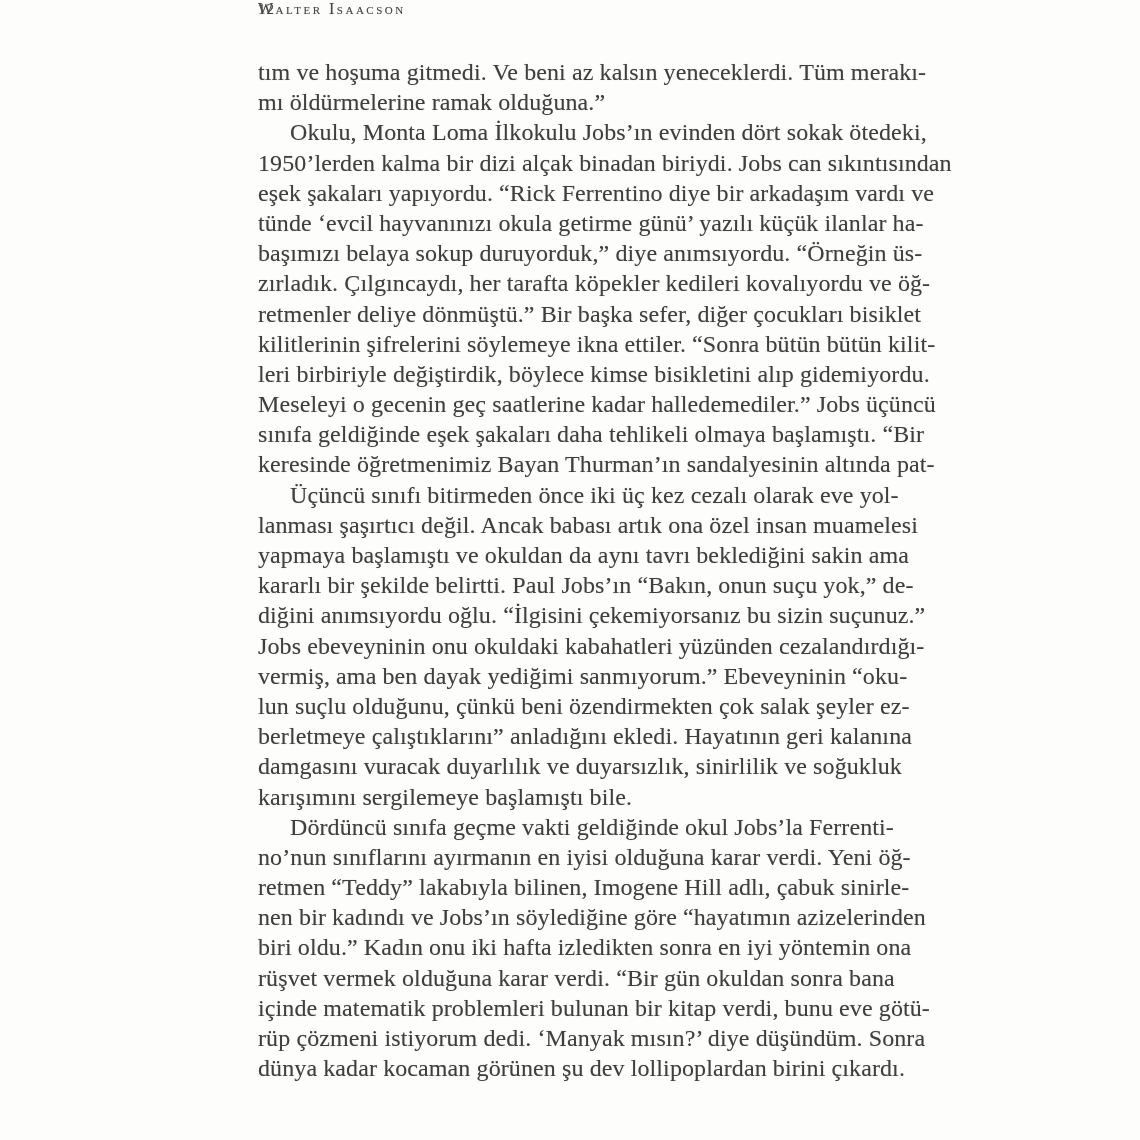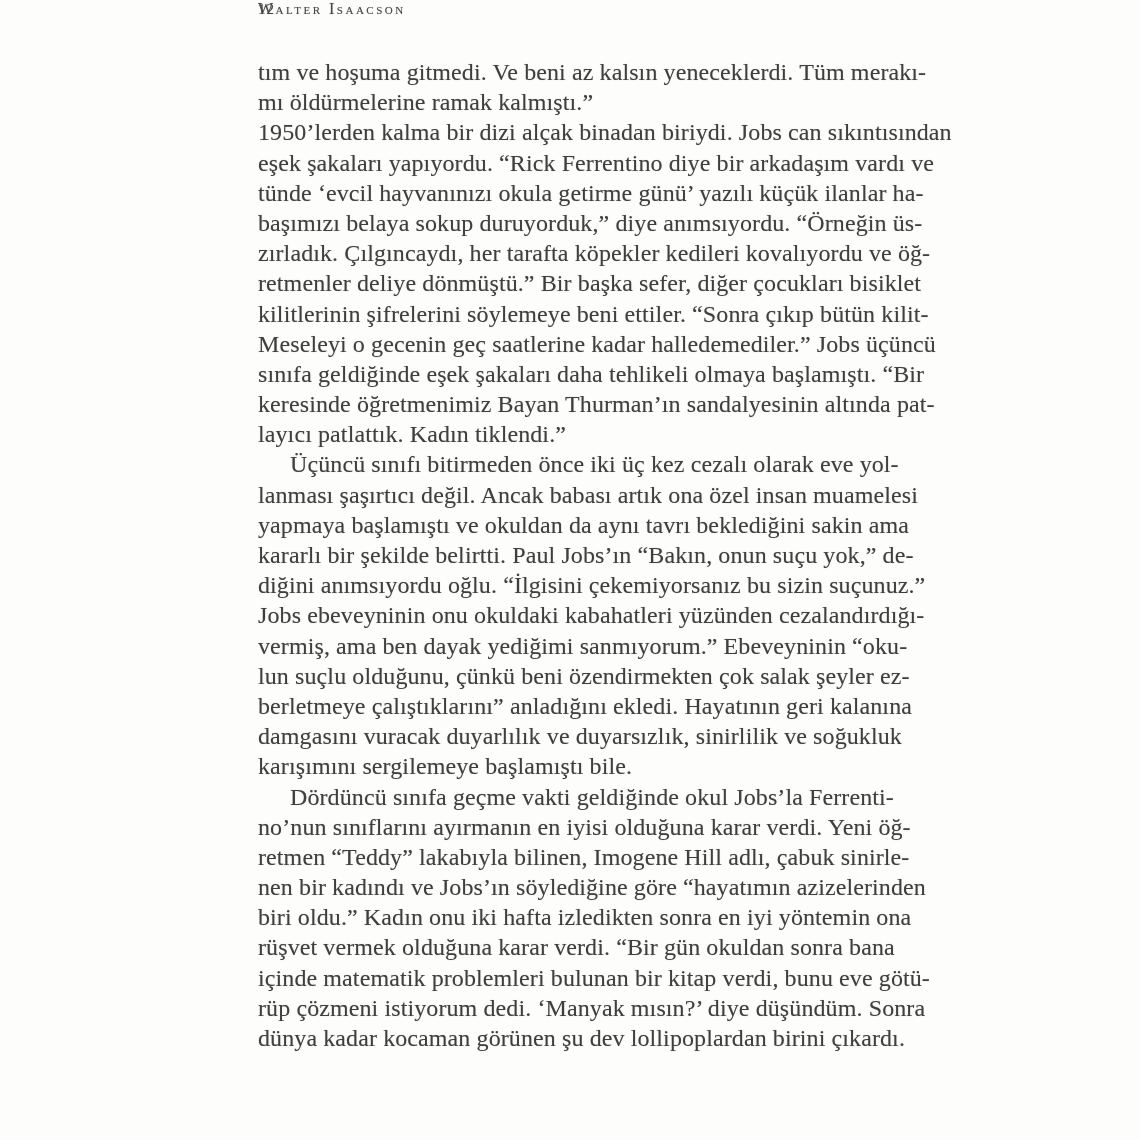--- a/index.html
+++ b/index.html
@@ -68,32 +68,33 @@
 </head>
 <body>
 
 <div class="page">
   <header class="running-header">
     <span class="page-number">12</span>
     <span class="running-title">Walter Isaacson</span>
   </header>
   <main class="text-block">
       <div class="line">tım ve hoşuma gitmedi. Ve beni az kalsın yeneceklerdi. Tüm merakı-</div>
-      <div class="line para-end">mı öldürmelerine ramak kalmıştı.”</div>
+      <div class="line para-end">mı öldürmelerine ramak olduğuna.”</div>
+      <div class="line indent">Okulu, Monta Loma İlkokulu Jobs’ın evinden dört sokak ötedeki,</div>
       <div class="line">1950’lerden kalma bir dizi alçak binadan biriydi. Jobs can sıkıntısından</div>
       <div class="line">eşek şakaları yapıyordu. “Rick Ferrentino diye bir arkadaşım vardı ve</div>
       <div class="line">tünde ‘evcil hayvanınızı okula getirme günü’ yazılı küçük ilanlar ha-</div>
       <div class="line">başımızı belaya sokup duruyorduk,” diye anımsıyordu. “Örneğin üs-</div>
       <div class="line">zırladık. Çılgıncaydı, her tarafta köpekler kedileri kovalıyordu ve öğ-</div>
       <div class="line">retmenler deliye dönmüştü.” Bir başka sefer, diğer çocukları bisiklet</div>
-      <div class="line">kilitlerinin şifrelerini söylemeye beni ettiler. “Sonra çıkıp bütün kilit-</div>
+      <div class="line">kilitlerinin şifrelerini söylemeye ikna ettiler. “Sonra bütün bütün kilit-</div>
+      <div class="line">leri birbiriyle değiştirdik, böylece kimse bisikletini alıp gidemiyordu.</div>
       <div class="line">Meseleyi o gecenin geç saatlerine kadar halledemediler.” Jobs üçüncü</div>
       <div class="line">sınıfa geldiğinde eşek şakaları daha tehlikeli olmaya başlamıştı. “Bir</div>
       <div class="line">keresinde öğretmenimiz Bayan Thurman’ın sandalyesinin altında pat-</div>
-      <div class="line para-end">layıcı patlattık. Kadın tiklendi.”</div>
       <div class="line indent">Üçüncü sınıfı bitirmeden önce iki üç kez cezalı olarak eve yol-</div>
       <div class="line">lanması şaşırtıcı değil. Ancak babası artık ona özel insan muamelesi</div>
       <div class="line">yapmaya başlamıştı ve okuldan da aynı tavrı beklediğini sakin ama</div>
       <div class="line">kararlı bir şekilde belirtti. Paul Jobs’ın “Bakın, onun suçu yok,” de-</div>
       <div class="line">diğini anımsıyordu oğlu. “İlgisini çekemiyorsanız bu sizin suçunuz.”</div>
       <div class="line">Jobs ebeveyninin onu okuldaki kabahatleri yüzünden cezalandırdığı-</div>
       <div class="line">vermiş, ama ben dayak yediğimi sanmıyorum.” Ebeveyninin “oku-</div>
       <div class="line">lun suçlu olduğunu, çünkü beni özendirmekten çok salak şeyler ez-</div>
       <div class="line">berletmeye çalıştıklarını” anladığını ekledi. Hayatının geri kalanına</div>
       <div class="line">damgasını vuracak duyarlılık ve duyarsızlık, sinirlilik ve soğukluk</div>

